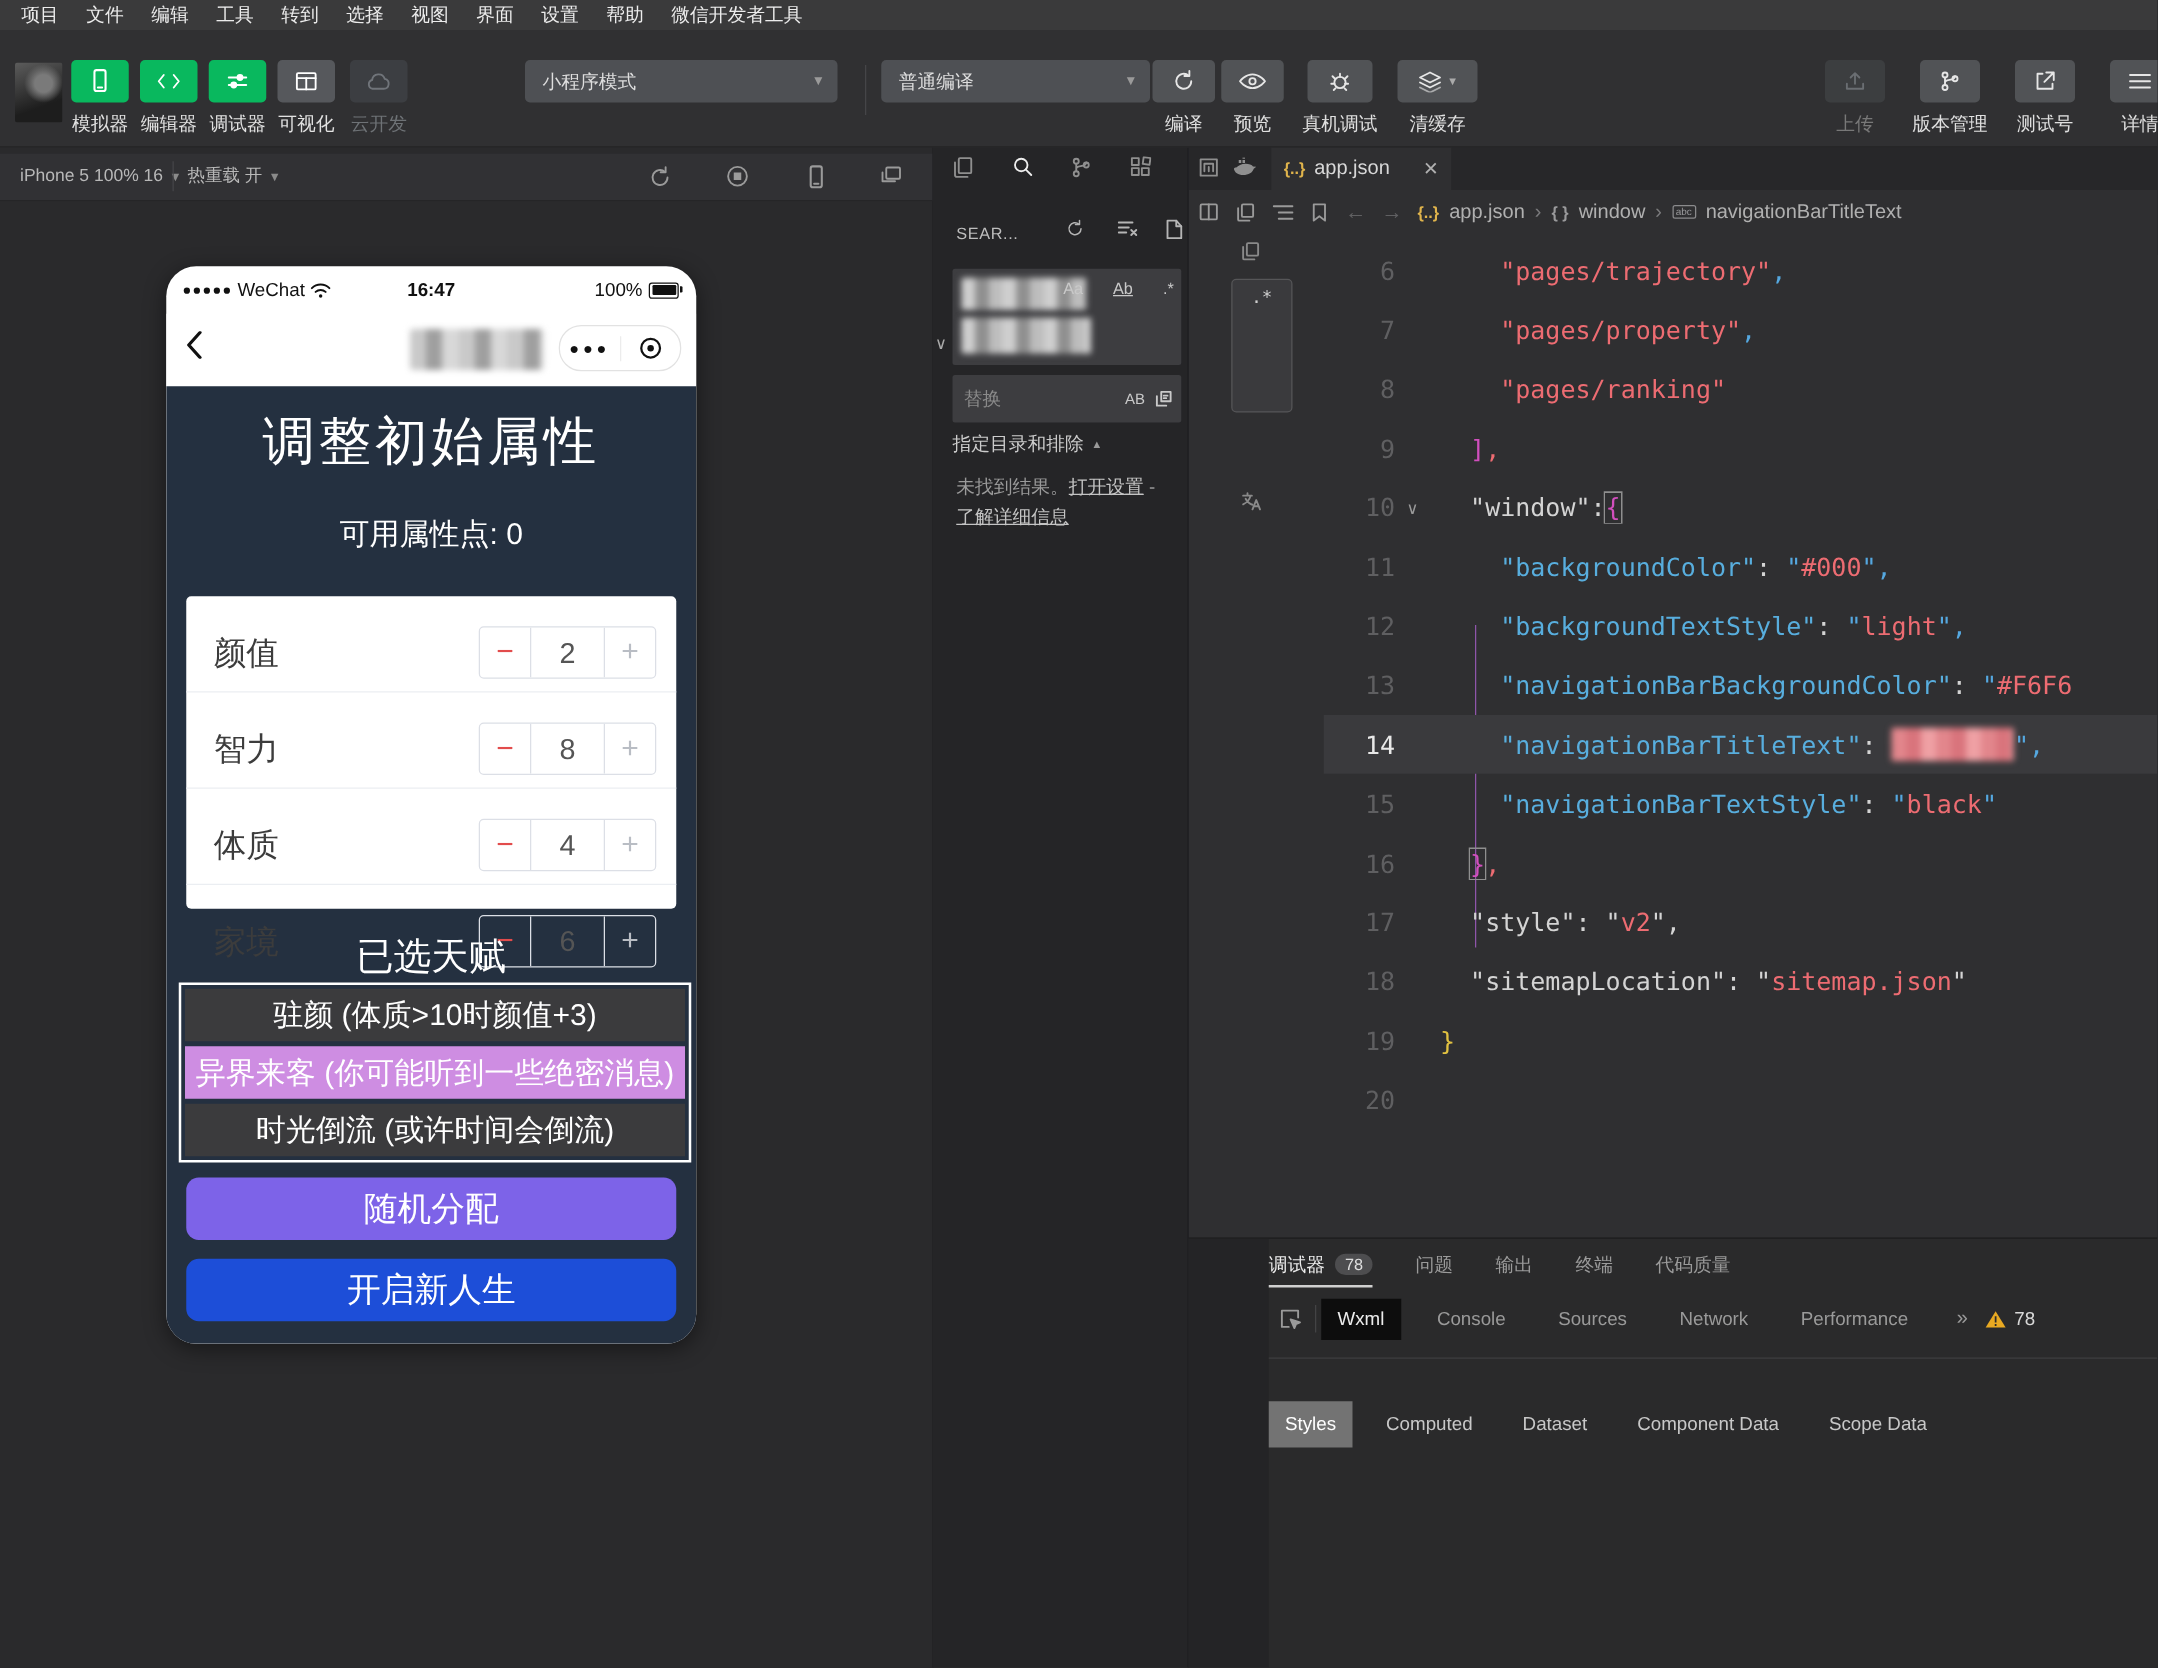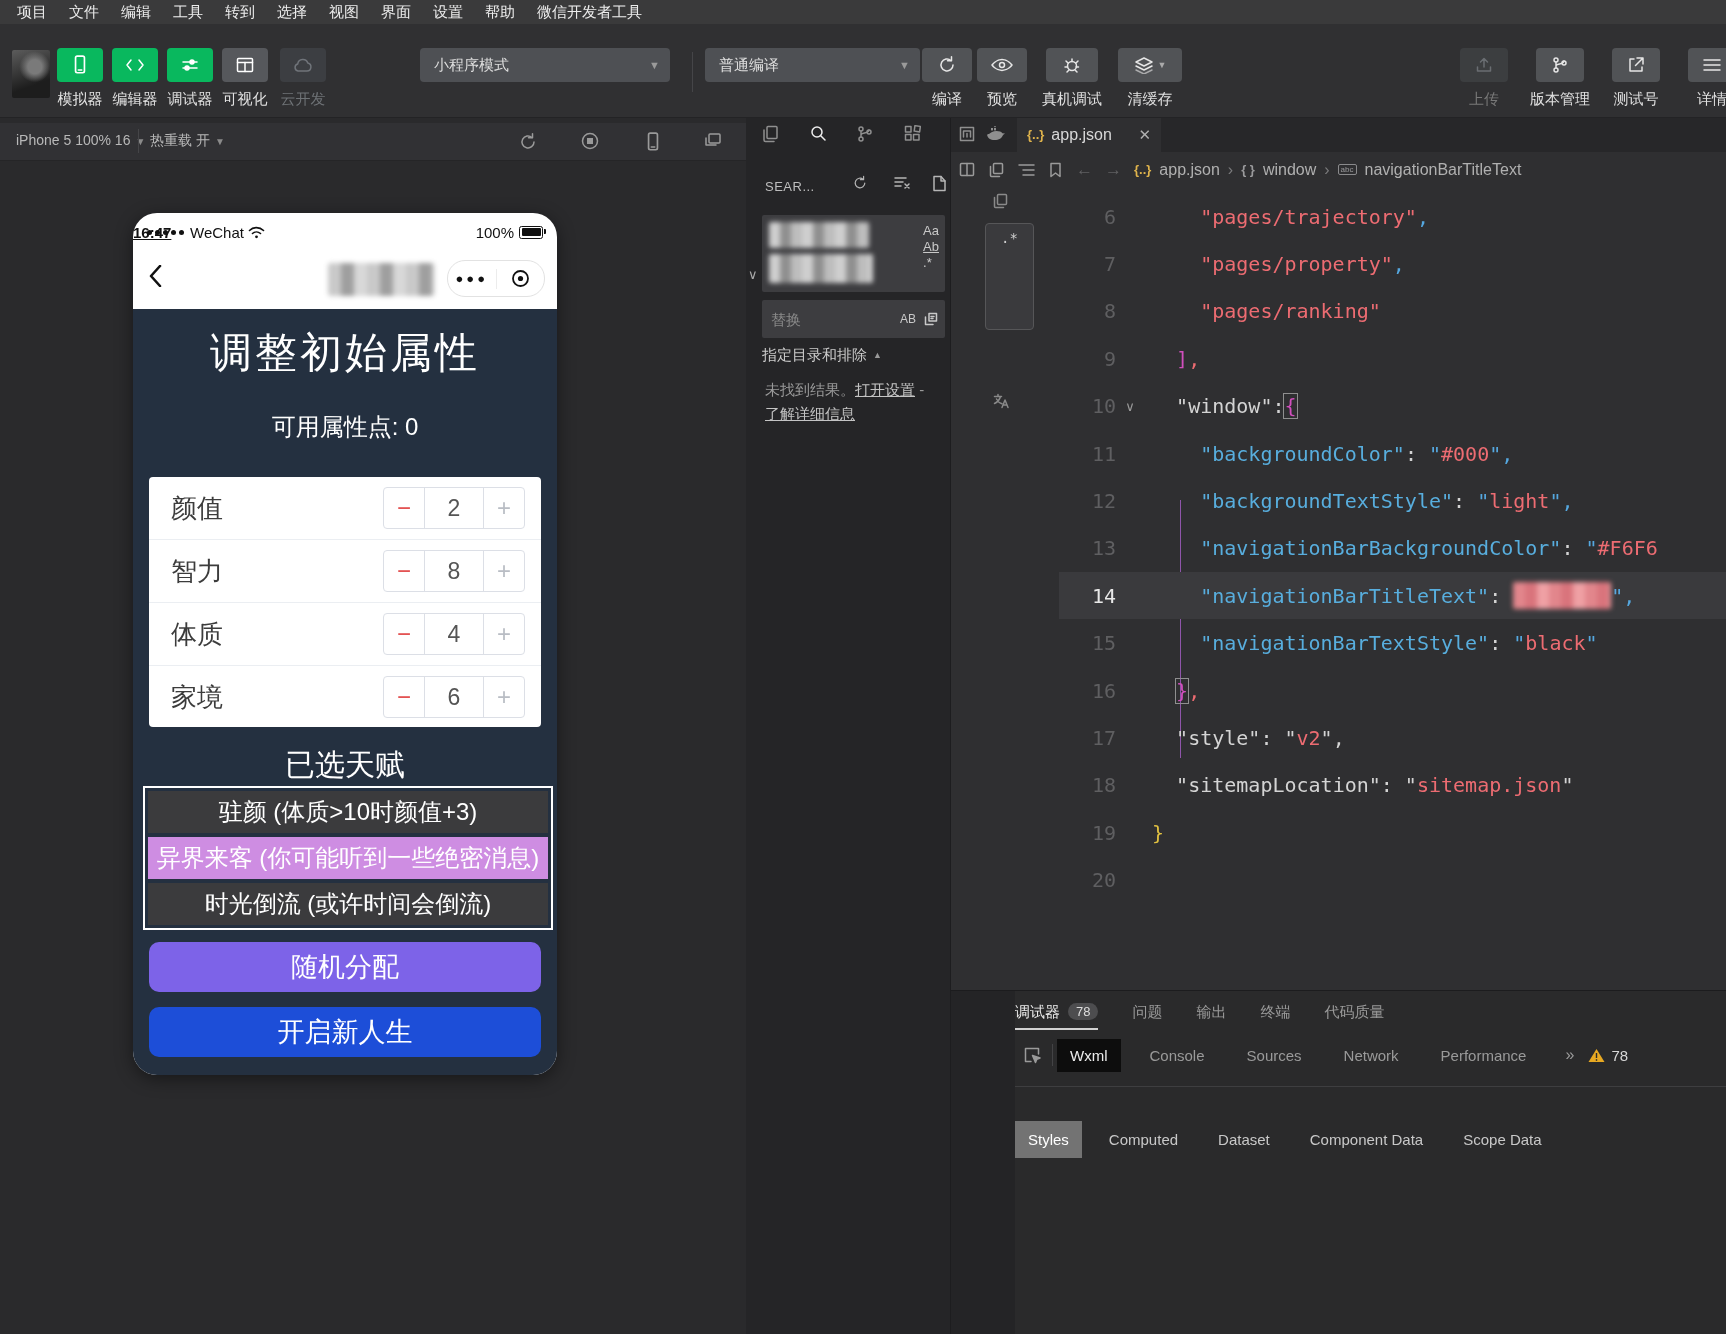--- a/index.html
+++ b/index.html
@@ -41,39 +41,39 @@
   .simsel{position:absolute;top:9px;font-size:14px;color:#b8b8b8;white-space:nowrap;}
   .simsel .caret{font-size:10px;color:#8a8a8a;margin-left:5px;}
   .simicon{position:absolute;top:9px;color:#9a9a9a;}
 
   
   .phone{position:absolute;left:133px;top:96px;width:424px;height:862px;background:#fff;border-radius:24px;
          overflow:hidden;box-shadow:0 4px 18px rgba(0,0,0,.45);color:#111;}
   .statusbar{position:absolute;left:0;top:0;right:0;height:38px;display:flex;align-items:center;padding:0 14px;font-size:15px;color:#111;}
   .dots{display:flex;gap:3px;margin-right:6px;}
   .dots b{width:5px;height:5px;border-radius:50%;background:#111;}
-  .sb-time{position:absolute;left:0;right:0;font-weight:bold;text-decoration:underline;}
+  .sb-time{position:absolute;left:0;right:0;text-align:center;font-weight:bold;}
   .sb-right{margin-left:auto;display:flex;align-items:center;gap:5px;z-index:1;}
   .bat{width:22px;height:11px;border:1px solid #111;border-radius:2.5px;position:relative;}
   .bat:after{content:"";position:absolute;right:-4px;top:2.5px;width:2.5px;height:5px;background:#111;border-radius:0 1px 1px 0;}
   .bat i{position:absolute;inset:1.5px;background:#111;border-radius:1px;}
   .navbar{position:absolute;left:0;top:38px;right:0;height:58px;background:#fff;}
   .backch{position:absolute;left:16px;top:14px;color:#111;}
   .titleblur{position:absolute;left:195px;top:12px;width:107px;height:33px;border-radius:3px;filter:blur(2.5px);
      background:repeating-linear-gradient(90deg,#c9c9c9 0 13px,#9f9f9f 13px 26px,#d8d8d8 26px 39px),repeating-linear-gradient(0deg,rgba(255,255,255,.35) 0 8px,rgba(0,0,0,.12) 8px 16px);}
   .capsule{position:absolute;right:12px;top:9px;width:96px;height:35px;border:1px solid #e2e2e2;border-radius:18px;
            background:#fff;display:flex;align-items:center;}
   .capsule .half{flex:1;display:flex;align-items:center;justify-content:center;}
   .capsule .div{width:1px;height:20px;background:#ececec;}
   .cap-dots{letter-spacing:3px;font-size:13px;font-weight:bold;color:#111;line-height:0;}
   .phbody{position:absolute;left:0;top:96px;right:0;bottom:0;background:#243040;color:#fff;}
   .ph-h1{position:absolute;left:0;right:0;top:16px;text-align:center;font-size:42px;letter-spacing:3px;color:#fff;}
   .ph-pts{position:absolute;left:0;right:0;top:102px;text-align:center;font-size:24px;color:#fff;}
   .attrcard{position:absolute;left:16px;top:168px;width:392px;height:250px;background:#fff;border-radius:4px;color:#404040;}
-  .attrrow{height:62px;display:flex;align-items:center;padding:0 16px 0 22px;border-bottom:1px solid #ebeef2;}
+  .attrrow{height:62px;display:flex;align-items:center;padding:14px 16px 0 22px;border-bottom:1px solid #ebeef2;}
   .attrrow:last-child{border-bottom:none;}
   .attrname{font-size:26px;color:#3c3c3c;}
   .stepper{margin-left:auto;display:flex;height:40px;border:1px solid #dcdfe6;border-radius:4px;overflow:hidden;}
   .stepper .minus{width:40px;display:flex;align-items:center;justify-content:center;font-size:24px;color:#e24c4c;border-right:1px solid #dcdfe6;}
   .stepper .num{width:58px;display:flex;align-items:center;justify-content:center;font-size:23px;color:#555;}
   .stepper .plus{width:40px;display:flex;align-items:center;justify-content:center;font-size:24px;color:#b9bdc4;border-left:1px solid #dcdfe6;}
   .ph-talhead{position:absolute;left:0;right:0;top:436px;text-align:center;font-size:30px;color:#fff;}
   .talentbox{position:absolute;left:10px;top:477px;width:400px;border:2px solid #fff;padding:3px;display:flex;flex-direction:column;gap:4px;}
   .talent{height:42px;display:flex;align-items:center;justify-content:center;font-size:24px;color:#fff;background:#3b3b3d;}
   .talent.hl{background:#ce8de2;}
@@ -84,21 +84,21 @@
   
   .midpanel{position:absolute;left:746px;top:117px;width:204px;bottom:0;background:#252527;border-right:1px solid #1d1d1f;}
   .actrow{position:absolute;top:8px;left:0;right:0;height:28px;}
   .actic{position:absolute;color:#8f8f8f;}
   .actic.on{color:#ededed;}
   .srch-title{position:absolute;left:19px;top:62px;font-size:13px;color:#bdbdbd;letter-spacing:.5px;}
   .srch-ic{position:absolute;top:58px;color:#b5b5b5;}
   .srchbox{position:absolute;left:16px;top:98px;width:183px;height:77px;background:#3d3d40;border-radius:2px;}
   .mosaic{position:absolute;border-radius:2px;filter:blur(2.5px);
      background:repeating-linear-gradient(90deg,#cfcfcf 0 11px,#8f8f8f 11px 22px,#bdbdbd 22px 33px),repeating-linear-gradient(0deg,rgba(255,255,255,.3) 0 7px,rgba(0,0,0,.2) 7px 14px);}
-  .srchops{position:absolute;top:8px;right:6px;display:flex;gap:1px;font-size:13px;color:#c9c9c9;flex-direction:column;}
+  .srchops{position:absolute;top:8px;right:6px;display:flex;gap:24px;font-size:13px;color:#c9c9c9;}
   .srchops .u{text-decoration:underline;}
   .expchev{position:absolute;left:2px;top:150px;color:#aaa;font-size:13px;}
   .replbox{position:absolute;left:16px;top:183px;width:183px;height:38px;background:#3d3d40;border-radius:2px;display:flex;align-items:center;}
   .replbox input{background:transparent;border:none;outline:none;color:#cfcfcf;font-size:15px;width:100px;padding:0 0 0 9px;font-family:"Liberation Sans",sans-serif;}
   .replbox input::placeholder{color:#8a8a8a;}
   .replops{margin-left:auto;display:flex;align-items:center;gap:8px;padding-right:7px;font-size:12px;color:#c9c9c9;}
   .togdet{position:absolute;left:16px;top:229px;font-size:15px;color:#cccccc;}
   .togdet .tri{font-size:9px;color:#9a9a9a;margin-left:6px;vertical-align:2px;}
   .nores{position:absolute;left:19px;top:261px;font-size:15px;color:#9a9a9a;line-height:24px;width:175px;}
   .nores a{color:#c4c4c4;text-decoration:underline;}

